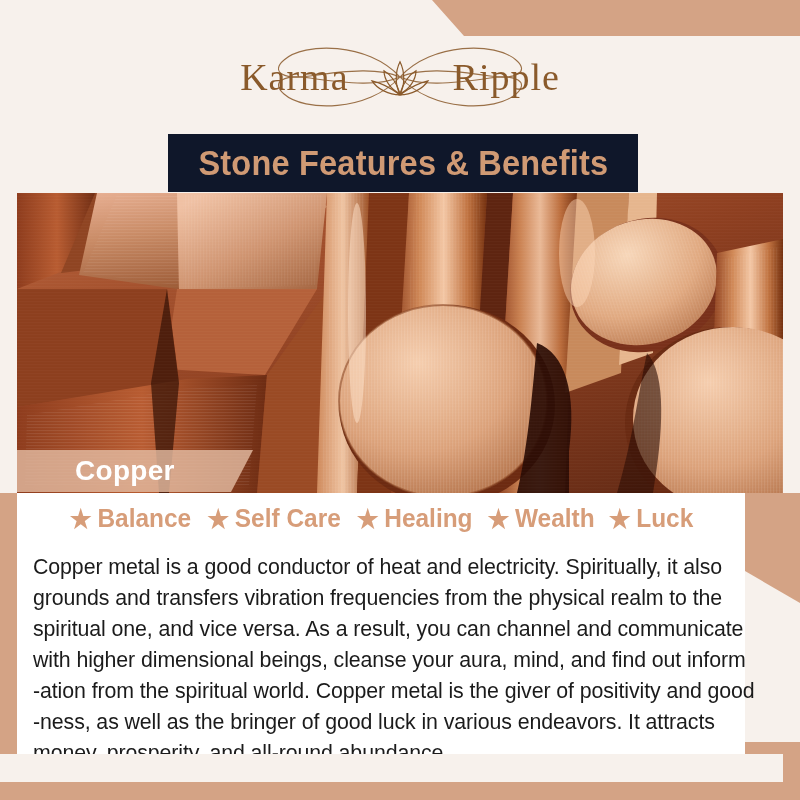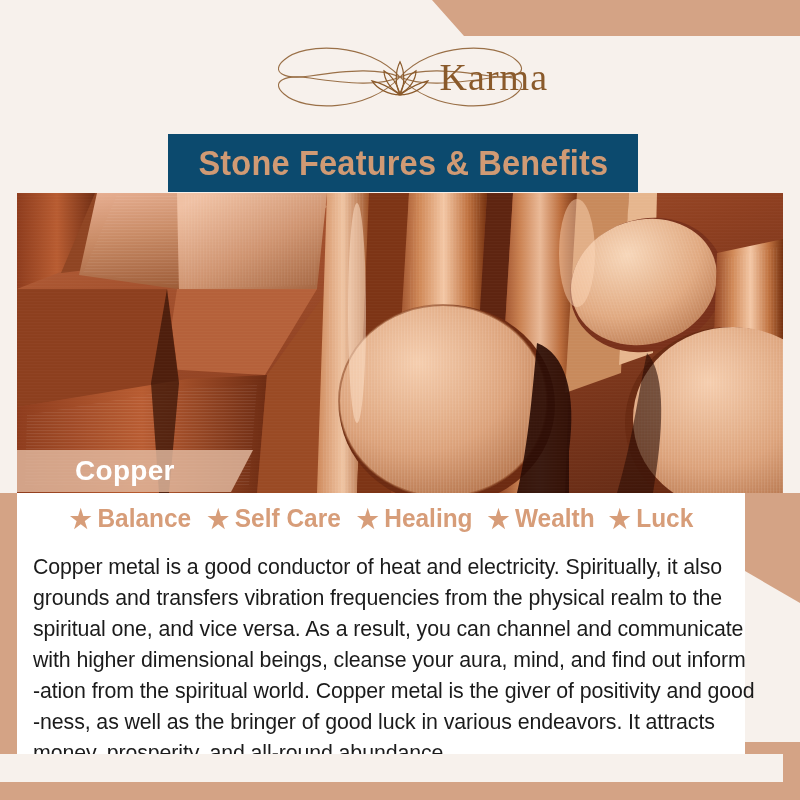--- a/index.html
+++ b/index.html
@@ -31,41 +31,41 @@
     background:#f7f1ec;
   }
 
   
   .brand{
     position:absolute; left:0; top:34px; width:800px; height:86px;
     display:flex; align-items:center; justify-content:center;
   }
   .brand-inner{
     position:relative; width:400px; height:86px;
-    display:flex; align-items:center; justify-content:flex-end;
+    display:flex; align-items:center; justify-content:center;
   }
   .brand-swoosh{ position:absolute; left:0; top:0; }
   .brand-word{
     position:relative;
     font-family:"Liberation Serif", serif;
     font-size:38px;
     letter-spacing:1px;
     color:#8a5a2b;
     line-height:1;
     z-index:2;
     white-space:nowrap;
   }
   .brand-word.left{ margin-right:52px; }
   .brand-word.right{ margin-left:52px; }
   .lotus{ position:absolute; left:50%; top:50%; transform:translate(-50%,-46%); z-index:3; }
 
   
   .title-banner{
     position:absolute; left:168px; top:134px; width:470px; height:58px;
-    background:#0c4a6e;
+    background:#0f172a;
     display:flex; align-items:center; justify-content:center;
   }
   .title-text{
     font-family:"Liberation Sans Narrow","Liberation Sans", sans-serif;
     font-weight:bold;
     font-size:35px;
     letter-spacing:0.2px;
     color:#d09a74;
     transform:scaleX(0.93);
     white-space:nowrap;
@@ -177,20 +177,21 @@
       <svg class="lotus" width="66" height="46" viewBox="0 0 66 46">
         <g fill="none" stroke="#8a5a2b" stroke-width="1.2">
           <path d="M33 6 C 28 16, 28 30, 33 38 C 38 30, 38 16, 33 6 Z"></path>
           <path d="M33 38 C 24 34, 17 24, 17 15 C 24 19, 30 28, 33 38 Z"></path>
           <path d="M33 38 C 42 34, 49 24, 49 15 C 42 19, 36 28, 33 38 Z"></path>
           <path d="M33 39 C 22 39, 10 33, 5 25 C 14 27, 25 33, 33 39 Z"></path>
           <path d="M33 39 C 44 39, 56 33, 61 25 C 52 27, 41 33, 33 39 Z"></path>
         </g>
       </svg>
 
+      <span class="brand-word right">Ripple</span>
     </div>
   </div>
 
   <div class="title-banner">
     <span class="title-text">Stone Features &amp; Benefits</span>
   </div>
 
   <div class="photo">
     <svg viewBox="0 0 766 300" preserveAspectRatio="none">
       <defs>

